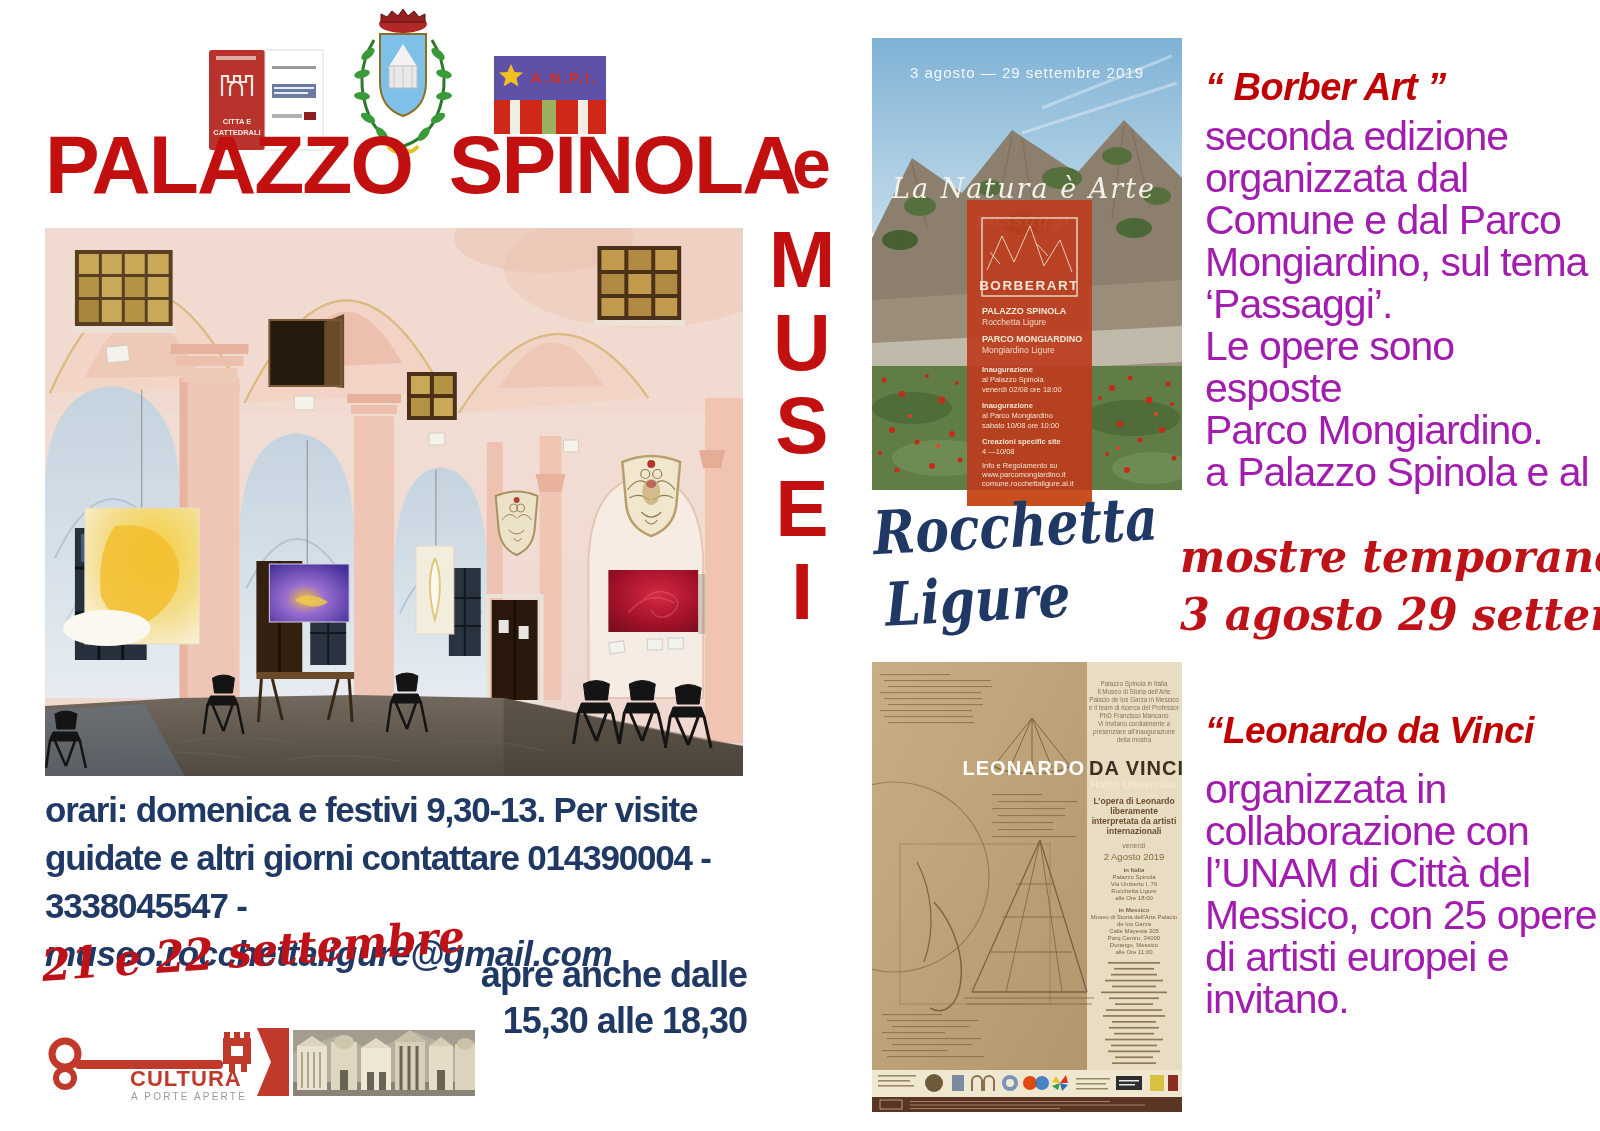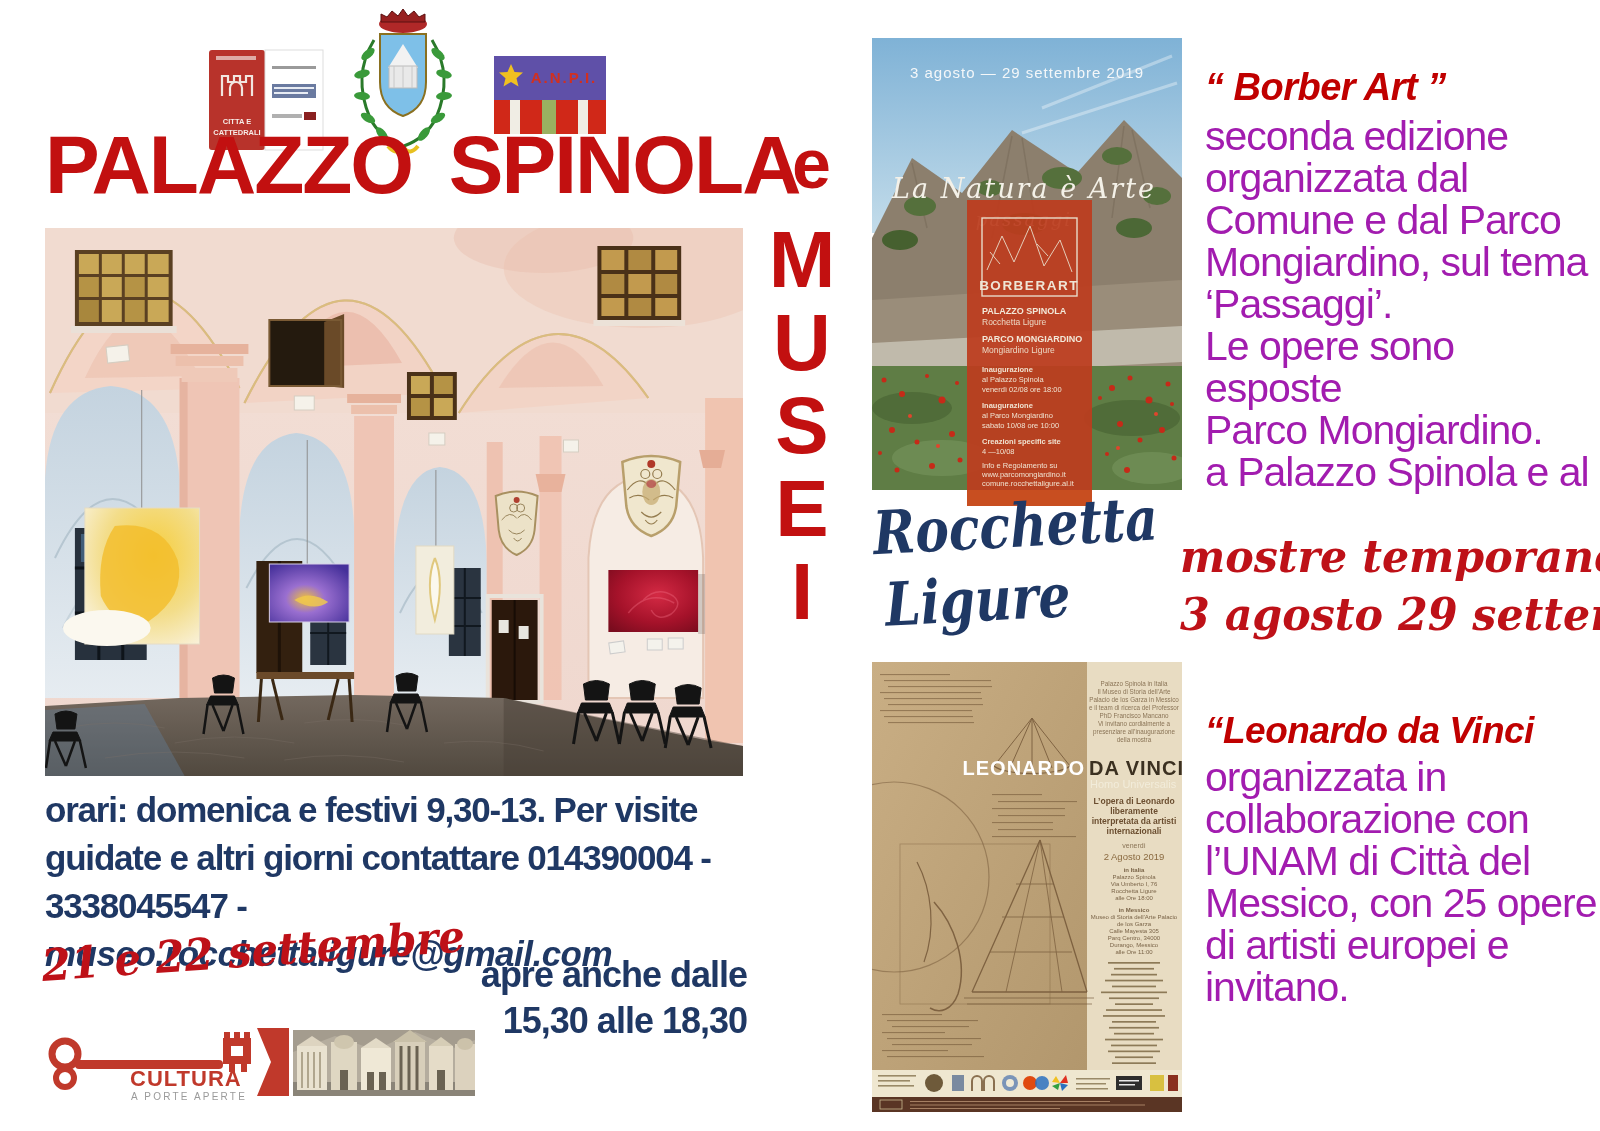--- a/index.html
+++ b/index.html
@@ -31,21 +31,21 @@
   .mostre{left:1180px;top:528px;width:410px;text-align:center;font-family:"DejaVu Serif",serif;
           font-style:italic;font-weight:bold;font-size:45px;line-height:58px;color:#be1118;
           transform:scaleX(.95);transform-origin:left top;white-space:nowrap;}
   .borber-block{left:1205px;top:66px;width:395px;}
   .block-title{font-size:38px;font-weight:bold;font-style:italic;color:#c00000;margin-bottom:6px;
                letter-spacing:-0.5px;}
   .block-lines{font-size:41px;font-weight:normal;color:#a21caf;line-height:42px;letter-spacing:-1px;}
   .leonardo-poster{left:872px;top:662px;width:310px;height:450px;}
   .leonardo-block{left:1205px;top:710px;width:395px;}
   .leo-title{font-size:37px;font-weight:bold;font-style:italic;color:#c00000;line-height:42px;
-             letter-spacing:-0.5px;margin-bottom:4px;}
+             letter-spacing:-0.5px;margin-bottom:16px;}
   
   svg text{font-family:"Liberation Sans",sans-serif;}
   .svg-script{font-family:"DejaVu Serif",serif;font-style:italic;}
 </style>
 </head>
 <body>
 
 <div id="page">
 
   <svg class="abs" style="left:208px;top:44px" width="116" height="112" viewBox="0 0 116 112">

